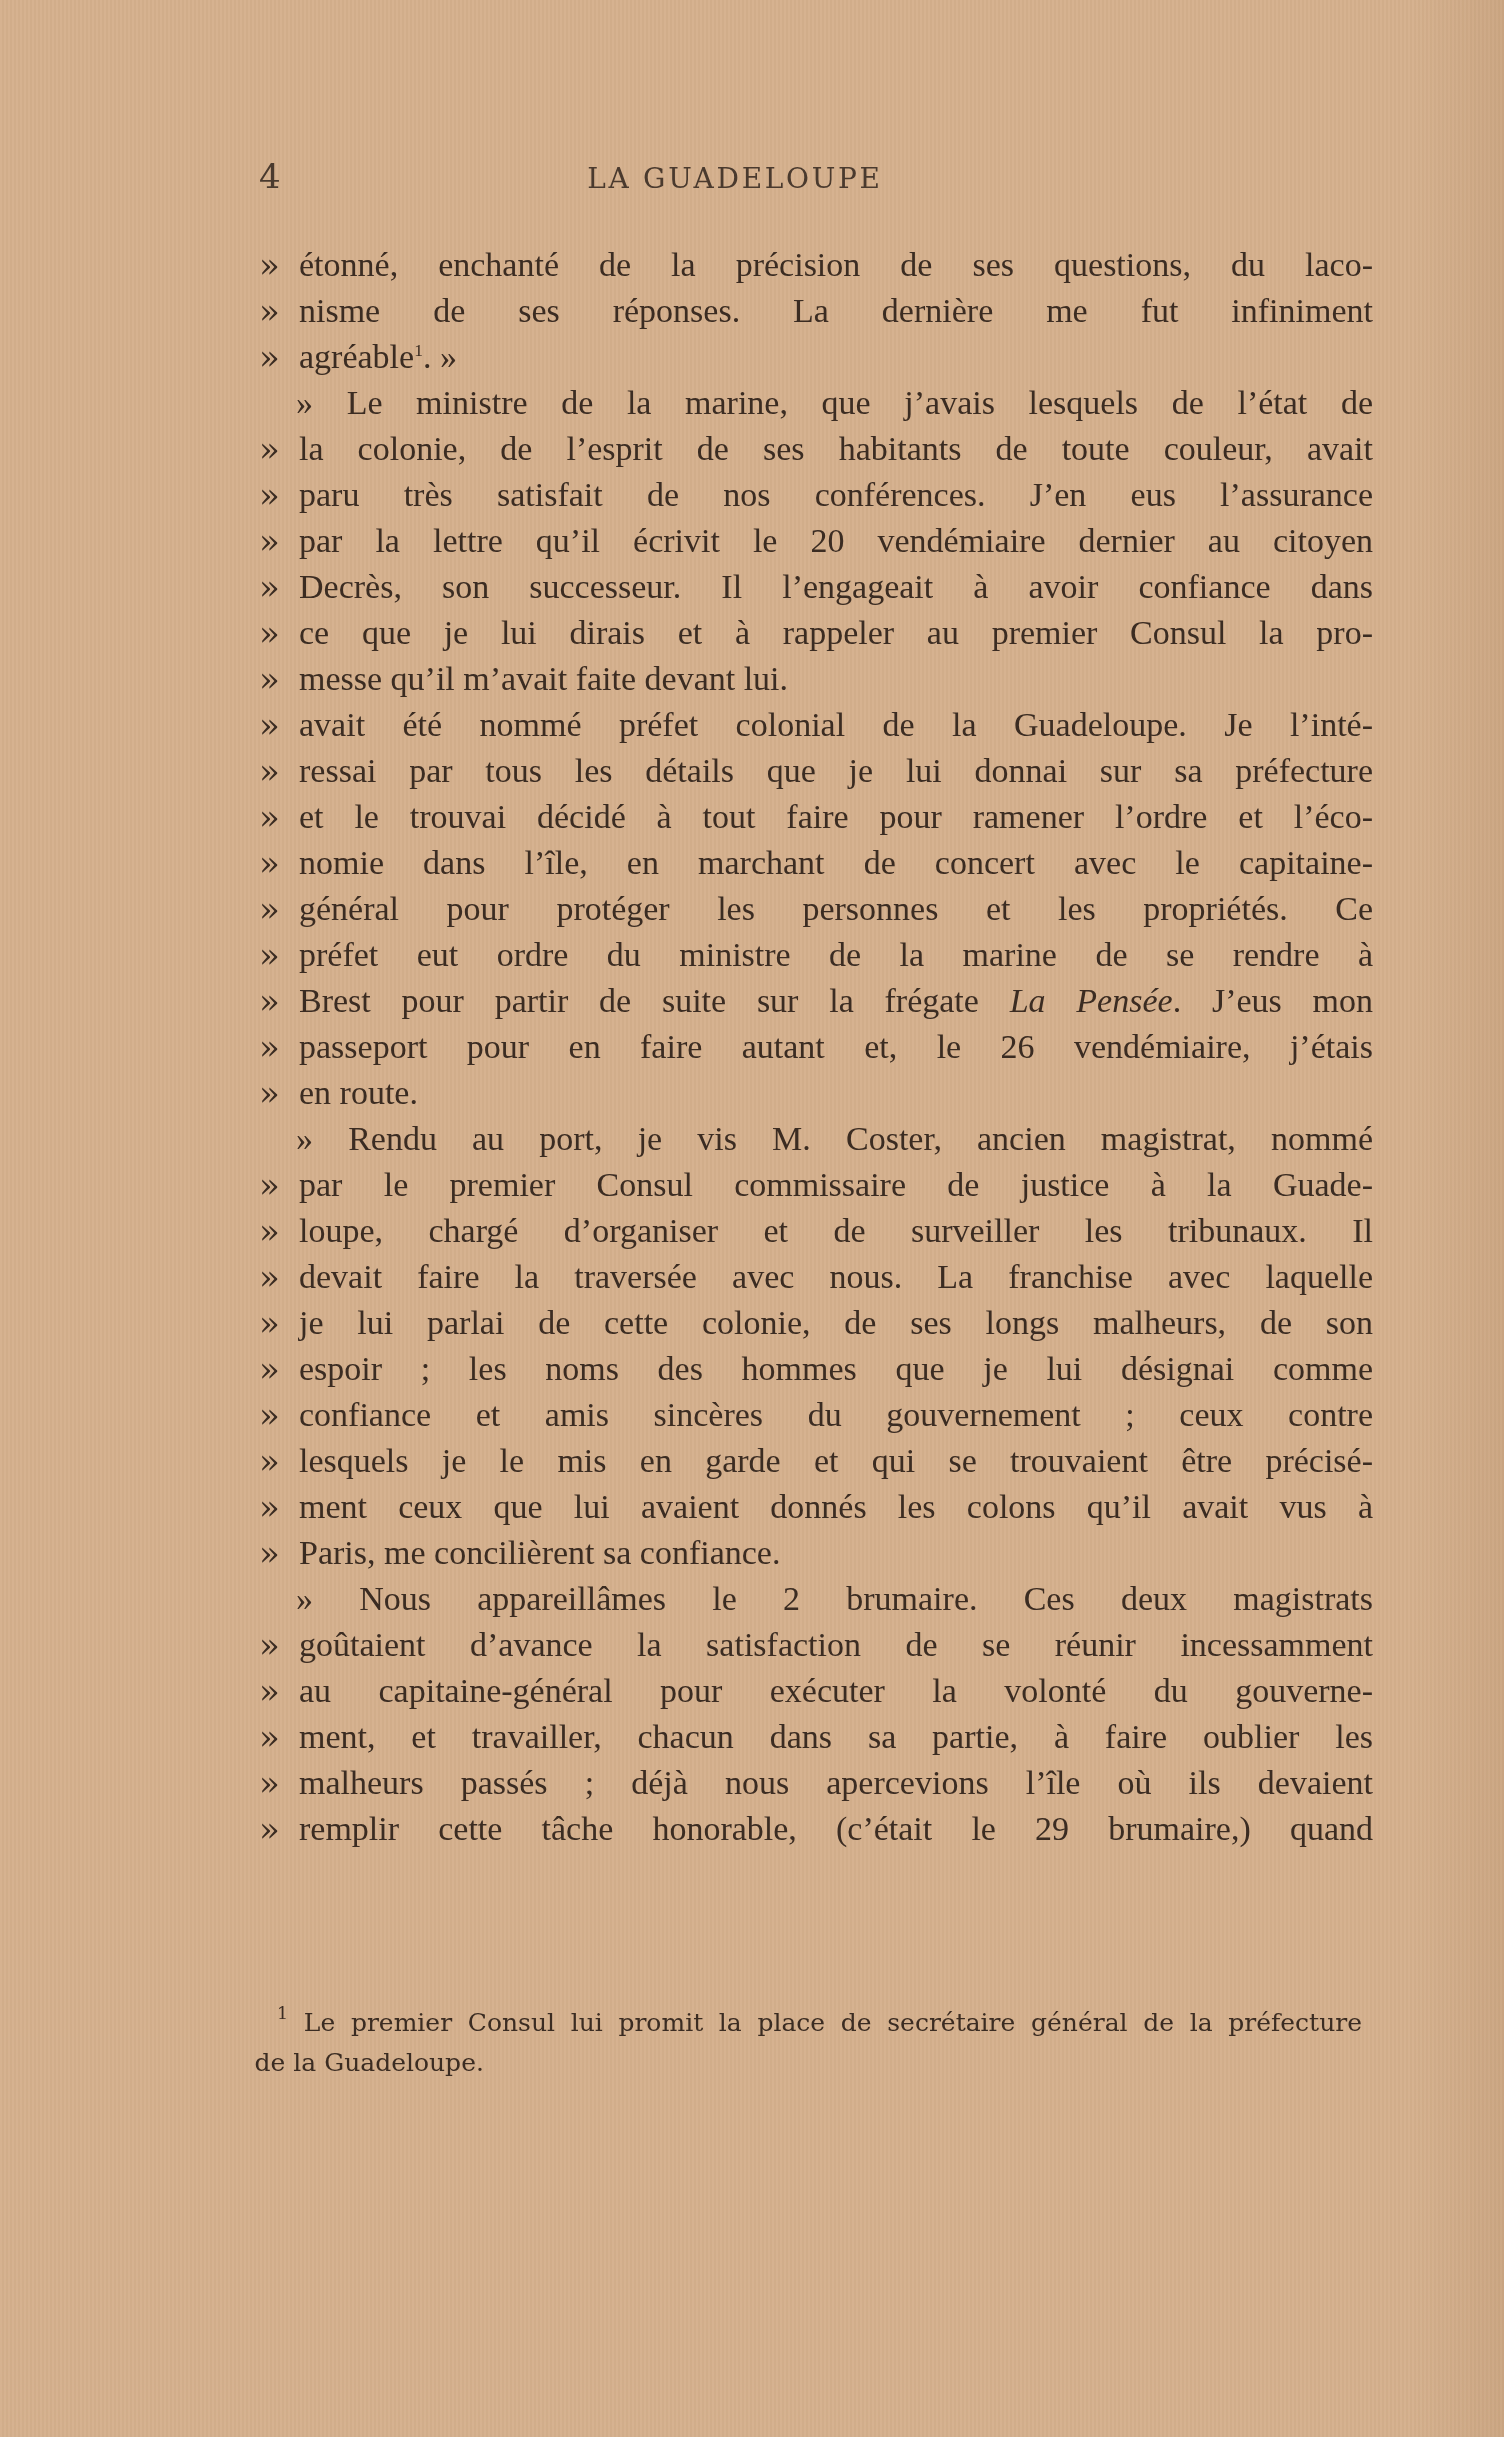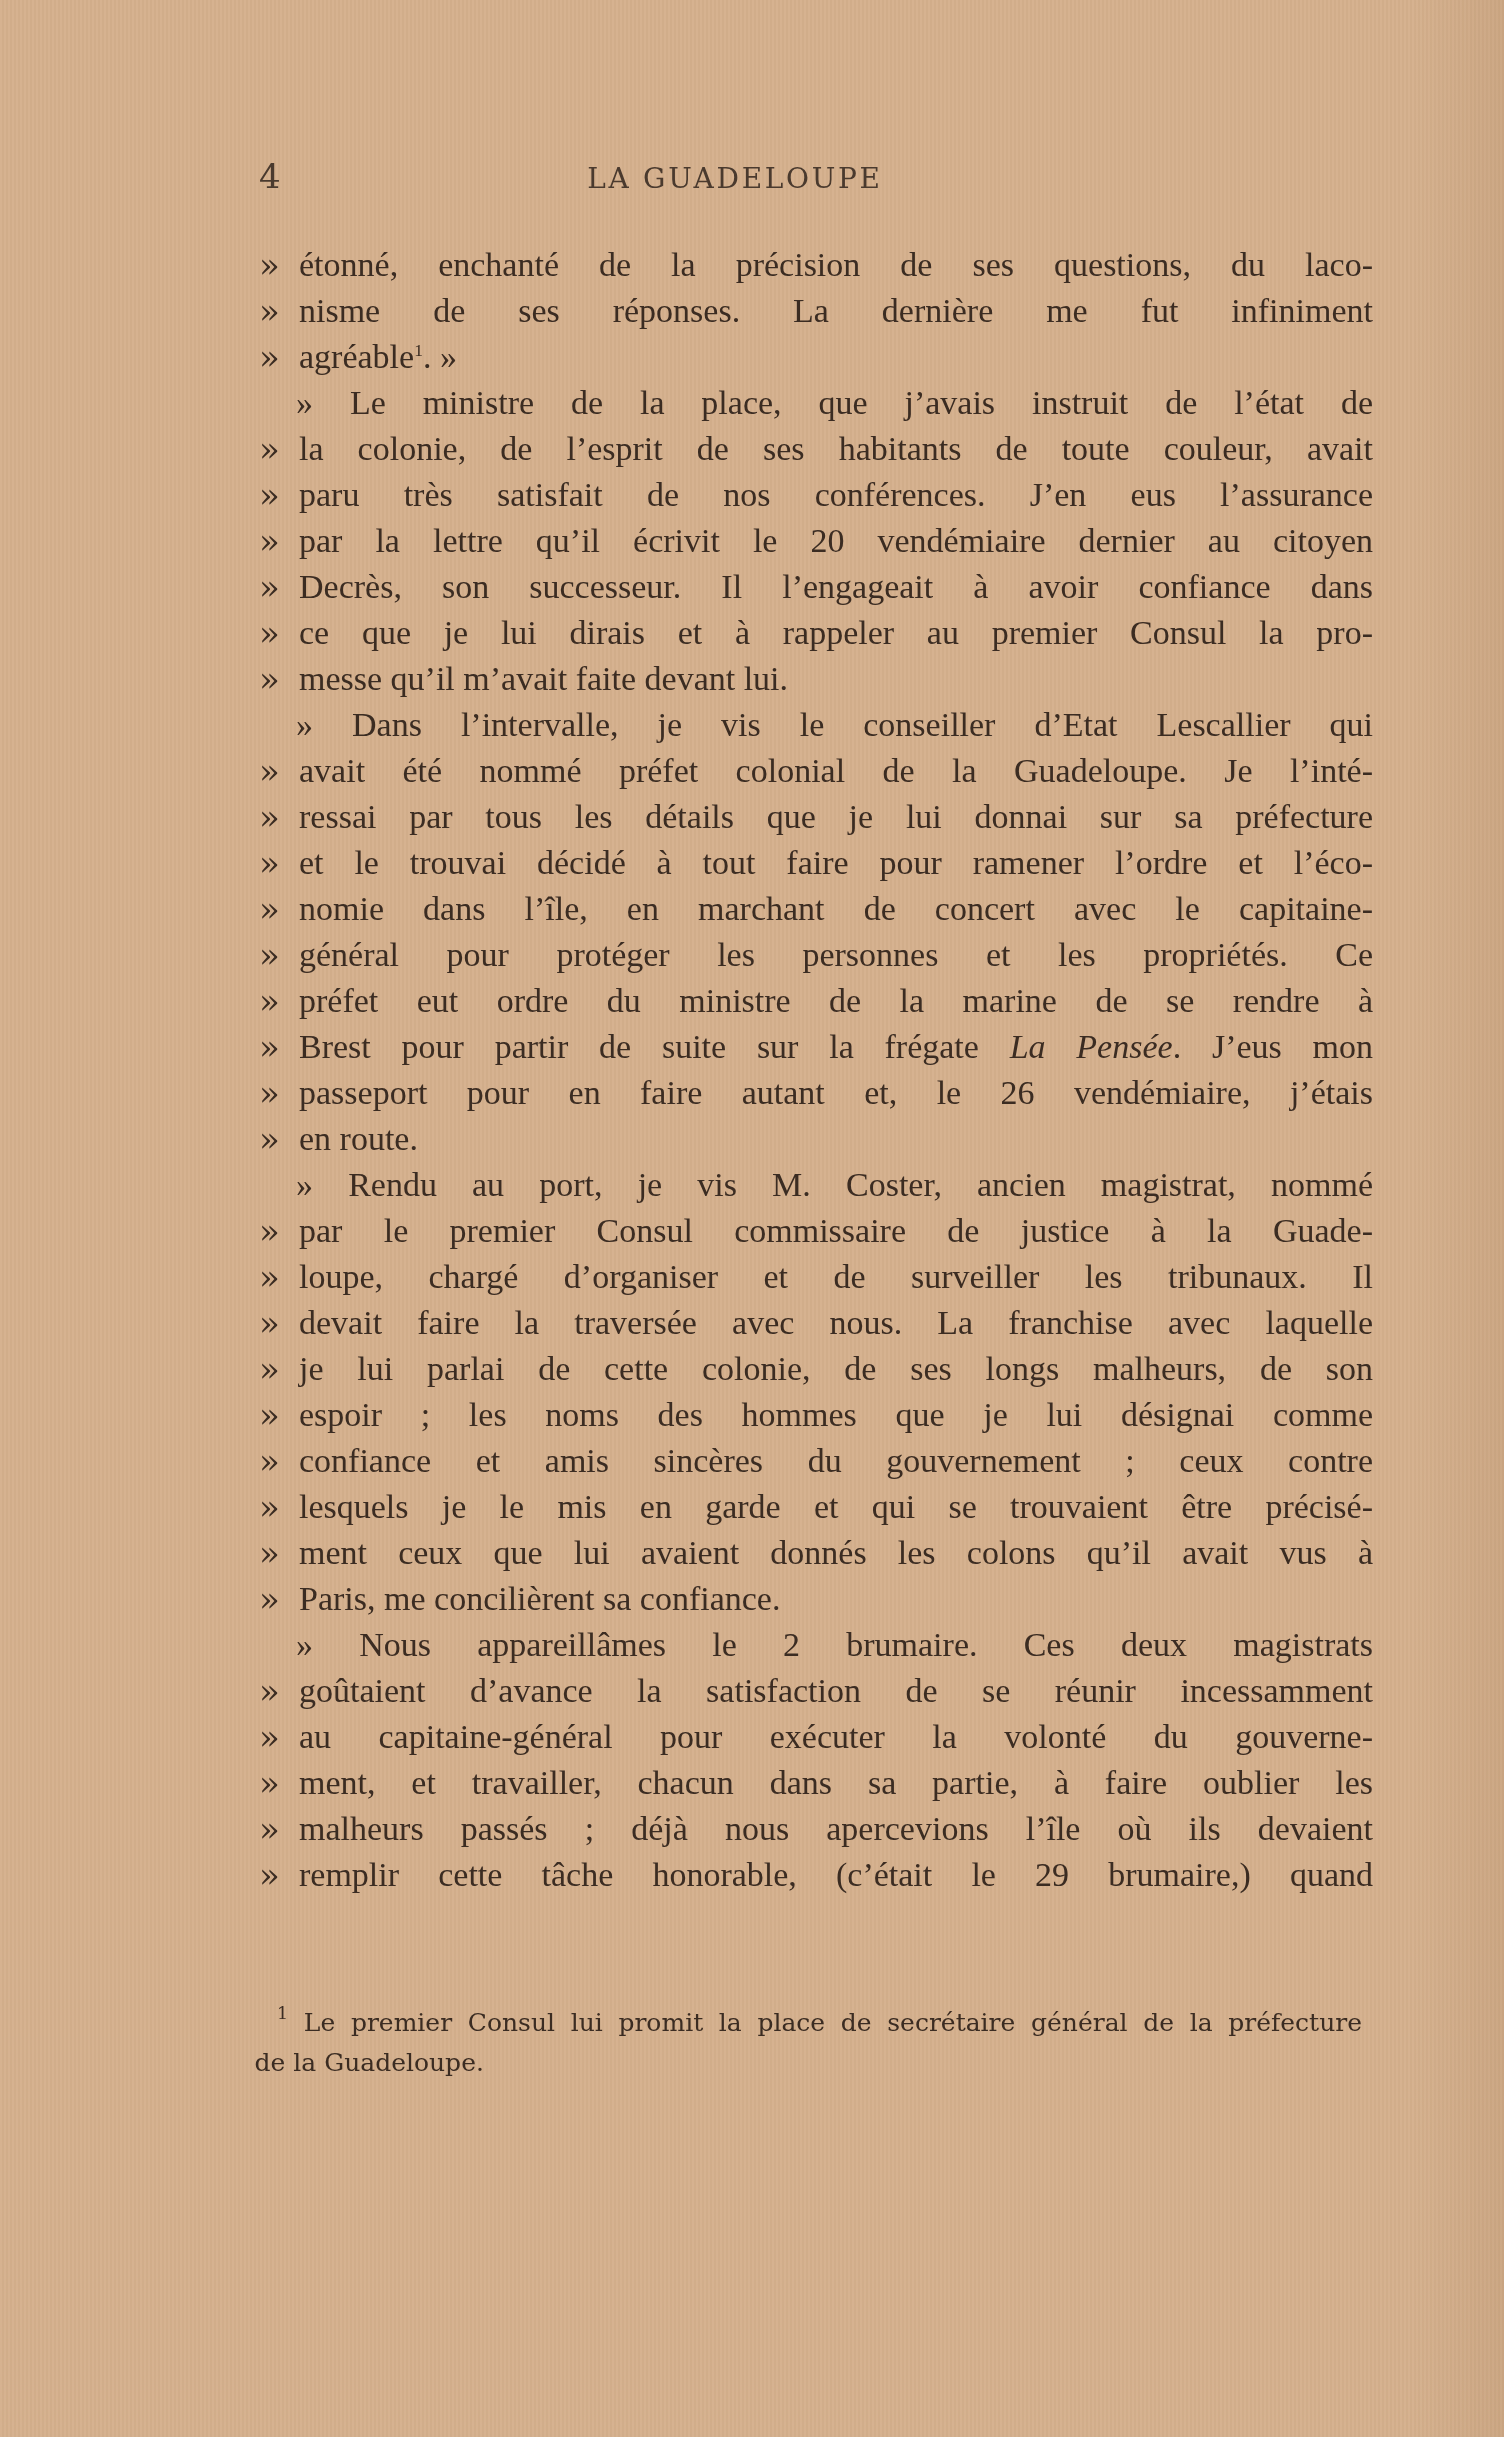--- a/index.html
+++ b/index.html
@@ -64,21 +64,21 @@
       <div class="line">
         <span class="guil">»</span>
         <span class="txt"><span>nisme de ses réponses. La dernière me fut infiniment</span></span>
       </div>
       <div class="line last">
         <span class="guil">»</span>
         <span class="txt"><span>agréable</span><sup>1</sup><span>. »</span></span>
       </div>
       <div class="line para last-not">
         <span class="guil"></span>
-        <span class="txt"><span>» Le ministre de la place, que j’avais instruit de l’état de</span></span>
+        <span class="txt"><span>» Le ministre de la marine, que j’avais lesquels de l’état de</span></span>
       </div>
       <div class="line">
         <span class="guil">»</span>
         <span class="txt"><span>la colonie, de l’esprit de ses habitants de toute couleur, avait</span></span>
       </div>
       <div class="line">
         <span class="guil">»</span>
         <span class="txt"><span>paru très satisfait de nos conférences. J’en eus l’assurance</span></span>
       </div>
       <div class="line">
@@ -89,24 +89,20 @@
         <span class="guil">»</span>
         <span class="txt"><span>Decrès, son successeur. Il l’engageait à avoir confiance dans</span></span>
       </div>
       <div class="line">
         <span class="guil">»</span>
         <span class="txt"><span>ce que je lui dirais et à rappeler au premier Consul la pro-</span></span>
       </div>
       <div class="line last">
         <span class="guil">»</span>
         <span class="txt"><span>messe qu’il m’avait faite devant lui.</span></span>
-      </div>
-      <div class="line para last-not">
-        <span class="guil"></span>
-        <span class="txt"><span>» Dans l’intervalle, je vis le conseiller d’Etat Lescallier qui</span></span>
       </div>
       <div class="line">
         <span class="guil">»</span>
         <span class="txt"><span>avait été nommé préfet colonial de la Guadeloupe. Je l’inté-</span></span>
       </div>
       <div class="line">
         <span class="guil">»</span>
         <span class="txt"><span>ressai par tous les détails que je lui donnai sur sa préfecture</span></span>
       </div>
       <div class="line">

